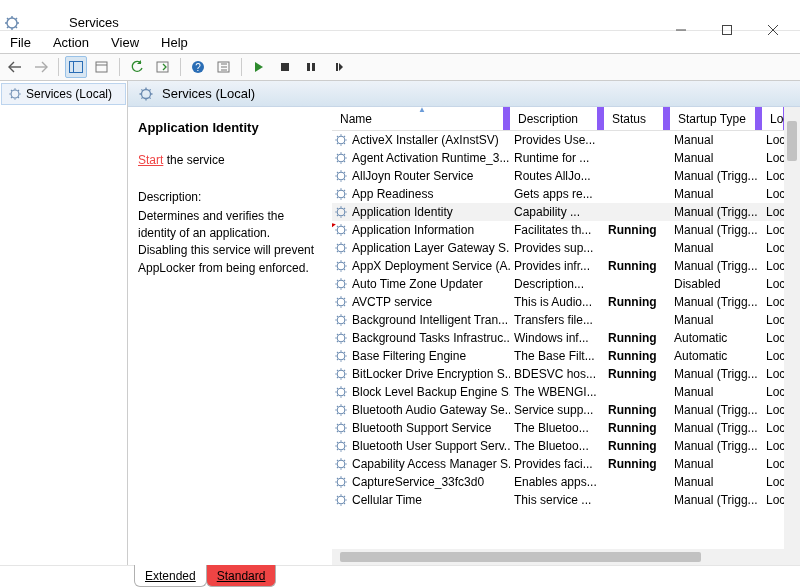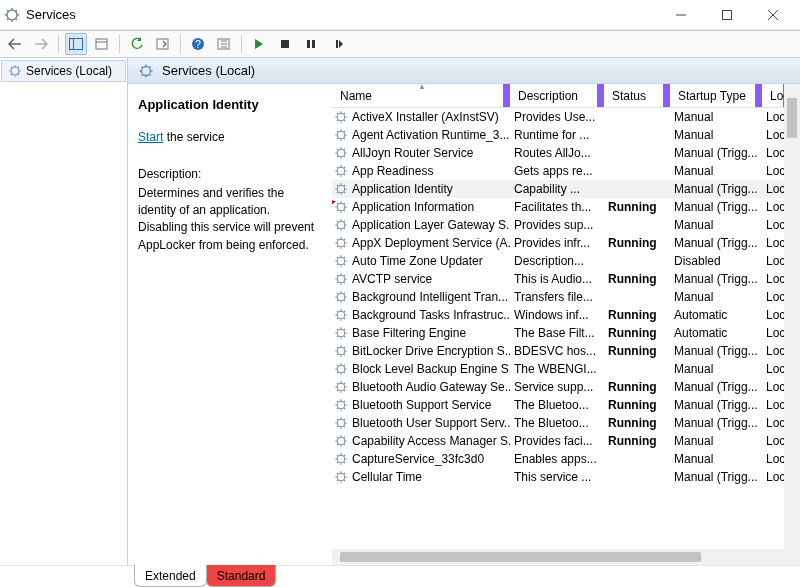--- a/index.html
+++ b/index.html
@@ -1,19 +1,19 @@
 <!DOCTYPE html>
 <html><head>
 <meta charset="utf-8">
 <style>
 * { box-sizing: border-box; margin: 0; padding: 0; }
 body { font-family: "Segoe UI", Tahoma, Arial, sans-serif; font-size: 12px; background: #fff; overflow: hidden; width: 800px; height: 587px; color: #000; }
 .window { width: 800px; height: 587px; display: flex; flex-direction: column; }
 
-.titlebar { height: 30px; display: flex; align-items: center; padding: 8px 4px; border-bottom: 1px solid #e5e5e5; }
+.titlebar { height: 30px; display: flex; align-items: flex-start; padding: 15px 4px; border-bottom: 1px solid #e5e5e5; gap: 43px; }
 .titlebar .icon { width: 16px; height: 16px; margin-right: 6px; display: flex; align-items: center; justify-content: center; }
 .titlebar .title { font-size: 13px; }
 .win-btns { margin-left: auto; display: flex; }
 .win-btn { width: 46px; height: 30px; display: flex; align-items: center; justify-content: center; color: #444; }
 
 .menubar { height: 22px; display: flex; align-items: center; padding: 0 6px; gap: 14px; font-size: 13px; }
 .menubar span { padding: 2px 4px; }
 
 .toolbar { height: 28px; display: flex; align-items: center; padding: 2px 4px; gap: 4px; border-top: 1px solid #ccc; border-bottom: 1px solid #ccc; background: #fafafa; }
 .tb-btn { width: 22px; height: 22px; display: flex; align-items: center; justify-content: center; border: 1px solid transparent; border-radius: 2px; color: #333; }
@@ -26,21 +26,21 @@
 .tree-item .gear { width: 14px; height: 14px; }
 
 .right-pane { flex: 1; display: flex; flex-direction: column; min-width: 0; }
 .right-header { height: 26px; display: flex; align-items: center; padding: 0 10px; gap: 8px; background: linear-gradient(#edf2f8, #d6e4f0); border-bottom: 1px solid #c7d6e7; font-size: 13px; }
 .right-header .gear { width: 16px; height: 16px; }
 
 .right-body { flex: 1; display: flex; min-height: 0; }
 .desc-col { width: 204px; padding: 12px 10px 10px 10px; font-size: 12px; line-height: 1.45; }
 .desc-col .svc-name { font-weight: bold; font-size: 13px; margin-bottom: 14px; }
 .desc-col .start-row { margin-bottom: 20px; }
-.desc-col a { color: #0369a1; text-decoration: underline; }
+.desc-col a { color: #ef4444; text-decoration: underline; }
 .desc-col .desc-head { margin-bottom: 1px; }
 
 .list-col { flex: 1; display: flex; flex-direction: column; min-width: 0; position: relative; border-left: 0; }
 .list-header { display: flex; height: 24px; align-items: stretch; font-size: 12px; border-bottom: 1px solid #e1e1e1; position: relative; }
 .lh { display: flex; align-items: center; padding: 0 8px; border-right: 7px solid #8b5cf6; }
 .lh-name { width: 178px; }
 .lh-desc { width: 94px; }
 .lh-stat { width: 66px; }
 .lh-stype { width: 92px; }
 .lh-log { width: 28px; }
@@ -57,21 +57,21 @@
 .c-log { width: 28px; padding: 0 4px; white-space: nowrap; overflow: hidden; text-overflow: ellipsis; }
 
 .hsb { height: 16px; background: #f1f1f1; display: flex; align-items: center; padding: 0 40px 0 8px; }
 .hsb-thumb { height: 10px; background: #c2c2c2; border-radius: 2px; width: 86%; }
 .vsb { position: absolute; right: 0; top: 0; bottom: 16px; width: 16px; background: #f1f1f1; }
 .vsb-thumb { position: absolute; left: 3px; right: 3px; top: 14px; height: 40px; background: #c2c2c2; border-radius: 2px; }
 
 .arrow-annot { position: absolute; left: -40px; top: 84px; pointer-events: none; }
 
 .tabs { height: 22px; display: flex; align-items: flex-end; padding-left: 134px; border-top: 1px solid #e5e5e5; font-size: 12px; }
-.tab { padding: 4px 10px 3px 10px; border: 1px solid #b0b0b0; border-top: none; border-radius: 0 0 6px 6px; background: #fff; margin-right: -1px; position: relative; }
+.tab { padding: 4px 10px 3px 10px; border: 1px solid #b0b0b0; border-top: none; border-radius: 0 0 6px 6px; background: #fff; margin-right: -1px; position: relative; text-decoration: underline; }
 .tab.active { background: #fff; z-index: 2; border-bottom-color: #b0b0b0; }
 .tab:not(.active) { background: #ef4444; }
 
 .gear svg { display: block; }
 </style>
 </head>
 <body>
 
 <div class="window">
 
@@ -105,20 +105,26 @@
         </div>
       <div class="win-btn">
           <svg width="10" height="10">
             <line x1="0" y1="0" x2="10" y2="10" stroke="#444"></line>
             <line x1="10" y1="0" x2="0" y2="10" stroke="#444"></line>
           </svg>
         </div>
     </div>
   </div>
 
+  <div class="menubar">
+    <span>File</span>
+    <span>Action</span>
+    <span>View</span>
+    <span>Help</span>
+  </div>
 
   <div class="toolbar">
     <div class="tb-btn">
         <svg width="14" height="12">
           <path d="M6 1 L1 6 L6 11" fill="none" stroke="#555" stroke-width="1.4"></path>
           <line x1="1" y1="6" x2="13" y2="6" stroke="#555" stroke-width="1.4"></line>
         </svg>
       </div>
     <div class="tb-btn">
         <svg width="14" height="12">

